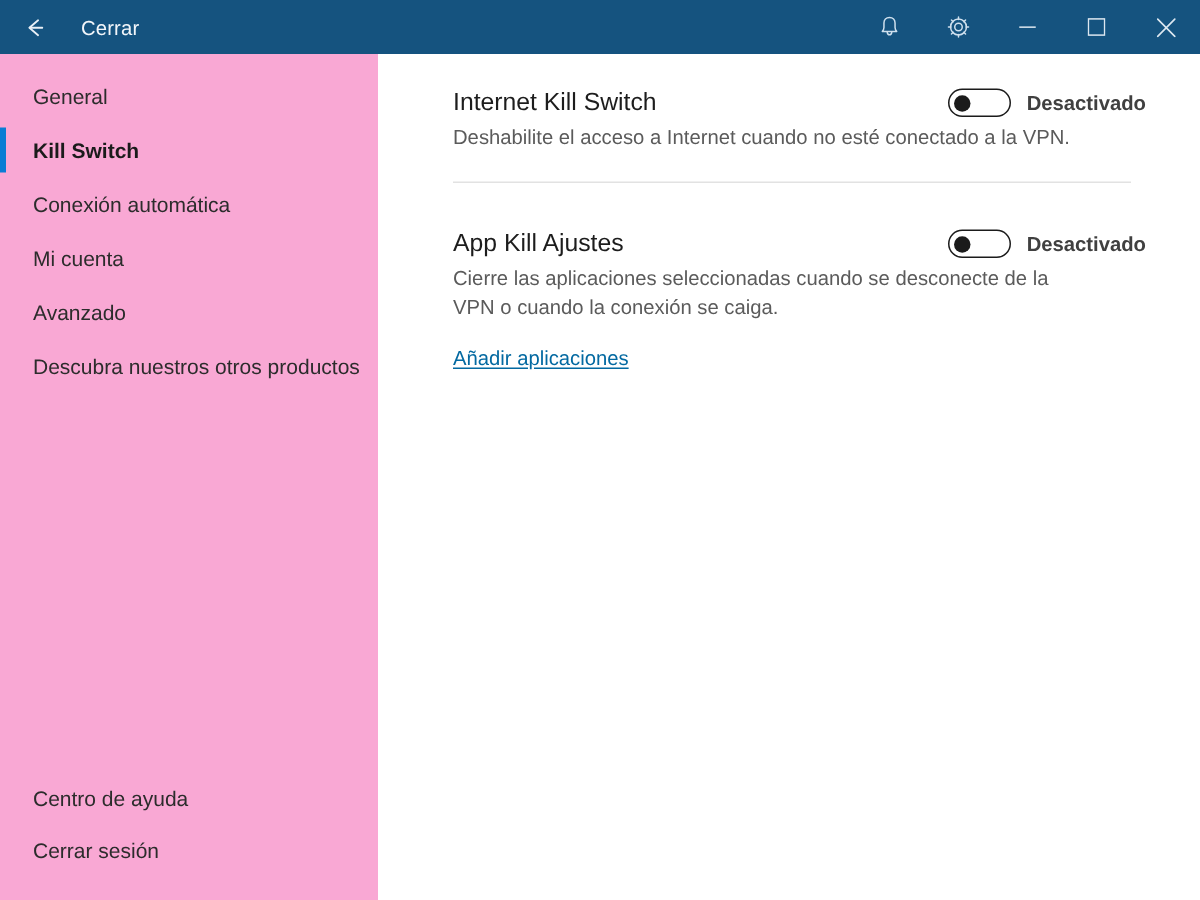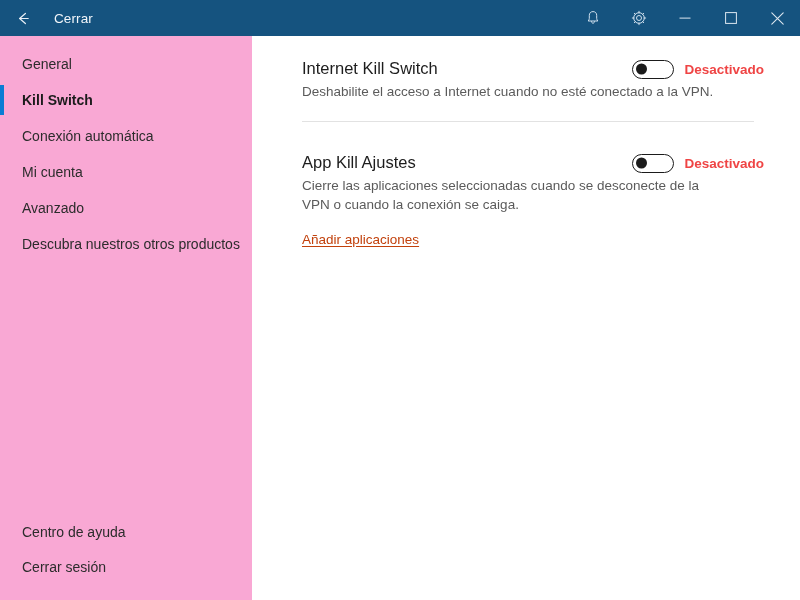--- a/index.html
+++ b/index.html
@@ -127,21 +127,21 @@
     flex: 1 1 auto;
     background: #ffffff;
     padding: 14px 36px 0 50px;
     min-width: 0;
   }
 
   .setting-block { padding-top: 6px; }
 
   .setting-head {
     display: flex;
-    align-items: center;
+    align-items: flex-start;
     justify-content: space-between;
     gap: 16px;
   }
 
   .setting-title {
     font-size: 16.5px;
     color: #1d1d1d;
     font-weight: 400;
     line-height: 22px;
     padding-top: 1px;
@@ -171,21 +171,21 @@
     left: 3px;
     transform: translateY(-50%);
     width: 11px;
     height: 11px;
     border-radius: 50%;
     background: #1b1b1b;
   }
 
   .toggle-label {
     font-size: 13.5px;
-    color: #ef4444;
+    color: #404040;
     font-weight: 700;
     white-space: nowrap;
   }
 
   .setting-desc {
     font-size: 13.5px;
     color: #5b5b5b;
     line-height: 19px;
     margin-top: 3px;
     max-width: 420px;
@@ -196,21 +196,21 @@
     background: #e2e2e2;
     margin: 20px 0 0 0;
     max-width: 452px;
   }
 
   .block-gap { height: 22px; }
 
   .link-row { margin-top: 16px; }
   .app-link {
     font-size: 13.5px;
-    color: #c2410c;
+    color: #0369a1;
     text-decoration: underline;
     text-underline-offset: 2px;
     cursor: pointer;
     display: inline-block;
     text-align: center;
   }
 </style>
 </head>
 <body>
 

